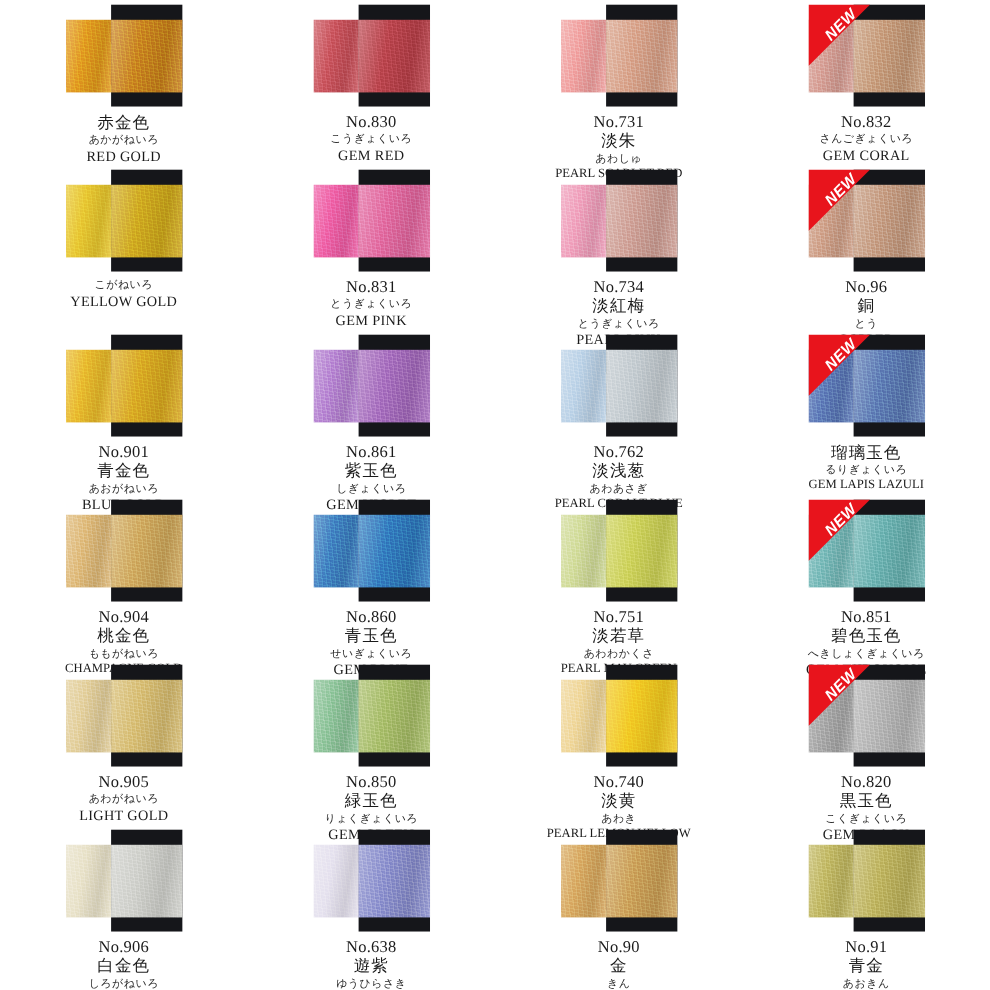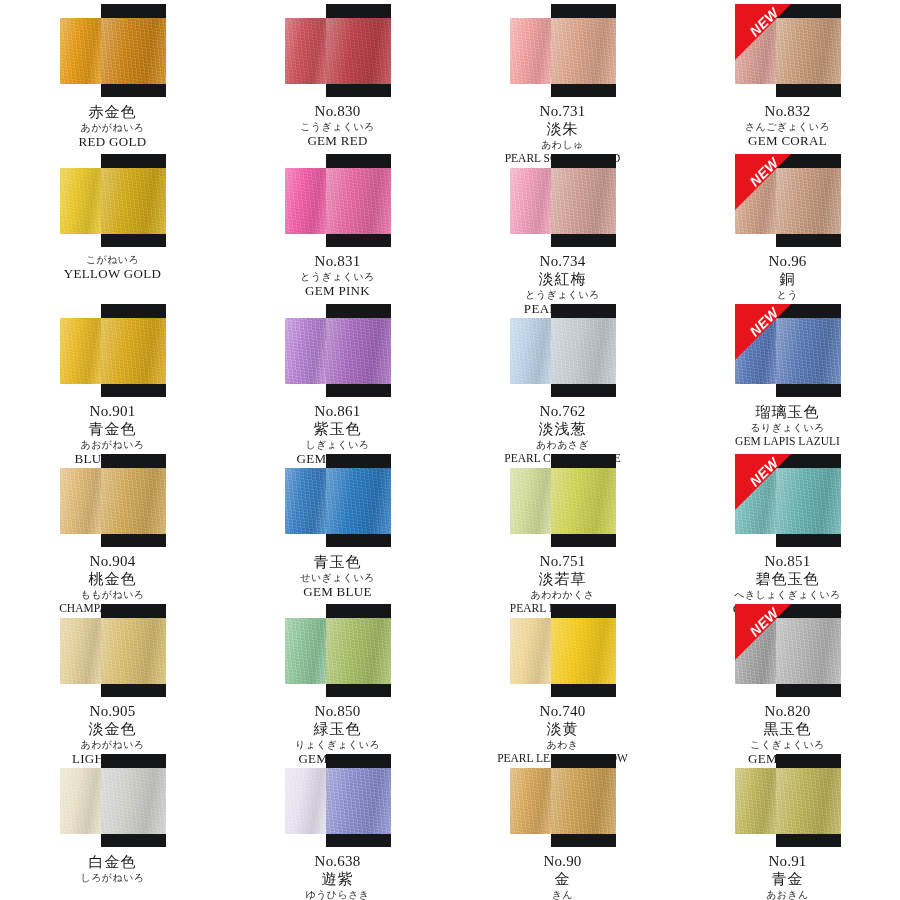--- a/index.html
+++ b/index.html
@@ -452,20 +452,21 @@
             <span class="tex"></span>
             <span class="sheen"></span>
           </div>
           <div class="half-dark" style="background: rgb(47, 121, 190);">
             <span class="tex"></span>
             <span class="sheen"></span>
           </div>
         </div>
       </div>
       <div class="caption">
+        <div class="cap-code">No.860</div>
         <div class="cap-kanji">青玉色</div>
         <div class="cap-kana">せいぎょくいろ</div>
         <div class="cap-en">GEM BLUE</div>
       </div>
     </div>
     <div class="swatch-cell">
       <div class="sample">
         <div class="black-card" style="background: rgb(21, 22, 26);"></div>
         <div class="stroke">
           <div class="half-light" style="background: rgb(210, 220, 154);">
@@ -519,21 +520,20 @@
             <span class="sheen"></span>
           </div>
           <div class="half-dark" style="background: rgb(215, 189, 114);">
             <span class="tex"></span>
             <span class="sheen"></span>
           </div>
         </div>
       </div>
       <div class="caption">
         <div class="cap-code">No.905</div>
-        <div class="cap-kanji">淡金色</div>
         <div class="cap-kana">あわがねいろ</div>
         <div class="cap-en">LIGHT GOLD</div>
       </div>
     </div>
     <div class="swatch-cell">
       <div class="sample">
         <div class="black-card" style="background: rgb(21, 22, 26);"></div>
         <div class="stroke">
           <div class="half-light" style="background: rgb(142, 196, 154);">
             <span class="tex"></span>
@@ -606,20 +606,21 @@
             <span class="tex"></span>
             <span class="sheen"></span>
           </div>
           <div class="half-dark" style="background: rgb(207, 208, 203);">
             <span class="tex"></span>
             <span class="sheen"></span>
           </div>
         </div>
       </div>
       <div class="caption">
+        <div class="cap-code">No.906</div>
         <div class="cap-kanji">白金色</div>
         <div class="cap-kana">しろがねいろ</div>
       </div>
     </div>
     <div class="swatch-cell">
       <div class="sample">
         <div class="black-card" style="background: rgb(21, 22, 26);"></div>
         <div class="stroke">
           <div class="half-light" style="background: rgb(230, 226, 239);">
             <span class="tex"></span>

